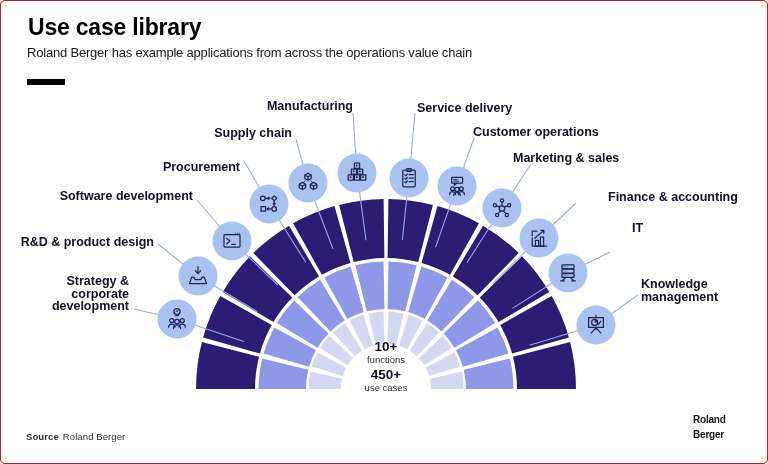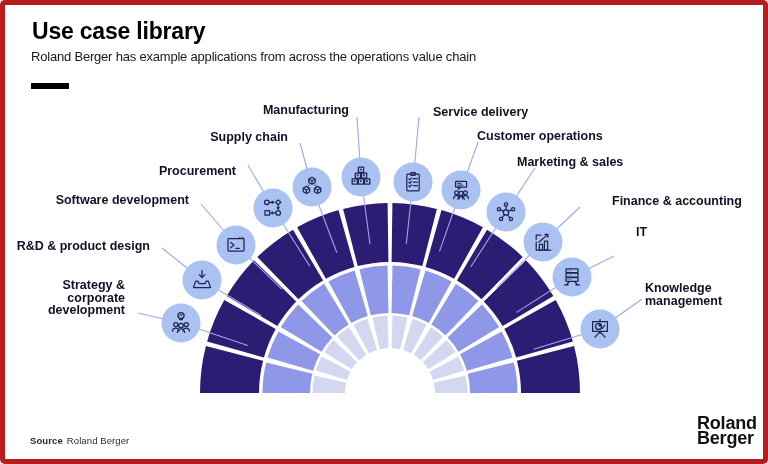--- a/index.html
+++ b/index.html
@@ -1,18 +1,18 @@
 <!DOCTYPE html>
 <html><head>
 <meta charset="utf-8">
 <style>
   html,body{margin:0;padding:0;background:#e9e9e9;}
   .slide{
     position:relative;width:768px;height:464px;box-sizing:border-box;
-    background:#ffffff;border:5px solid #b91c1c;border-radius:5px;overflow:hidden;
+    background:#ffffff;border:1px solid #b91c1c;border-radius:5px;overflow:hidden;
     font-family:"Liberation Sans",sans-serif;
   }
   .title{
     position:absolute;left:27px;top:13px;margin:0;
     font-size:23px;font-weight:700;color:#000;letter-spacing:-0.2px;
   }
   .subtitle{
     position:absolute;left:26px;top:44px;margin:0;
     font-size:13px;font-weight:400;color:#191919;letter-spacing:-0.2px;white-space:nowrap;
   }
@@ -26,21 +26,21 @@
   .center-text{
     position:absolute;left:335px;top:339px;width:100px;text-align:center;color:#0c0c1e;
   }
   .center-text .cv{font-size:13.5px;font-weight:700;line-height:14px;}
   .center-text .cl{font-size:9.5px;font-weight:400;color:#2b2b3a;line-height:11px;margin-bottom:3px;}
   .source{
     position:absolute;left:25px;top:430px;font-size:9.5px;color:#2a2a2a;letter-spacing:0.1px;
   }
   .source b{font-weight:700;margin-right:4px;}
   .logo{
-    position:absolute;left:692px;top:411px;font-size:18px;font-weight:700;color:#111;
+    position:absolute;left:692px;top:411px;font-size:10px;font-weight:700;color:#111;
     line-height:15px;white-space:pre-line;letter-spacing:-0.2px;
   }
 </style>
 </head>
 <body>
 
 <div class="slide">
   <h1 class="title">Use case library</h1>
   <p class="subtitle">Roland Berger has example applications from across the operations value chain</p>
   <div class="dash"></div>
@@ -245,27 +245,33 @@
 
   <div id="labels">
       <div class="fn-label right" style="right: 638px; top: 274px;">Strategy &amp;
 corporate
 development</div>
       <div class="fn-label right" style="right: 613px; top: 235px;">R&amp;D &amp; product design</div>
       <div class="fn-label right" style="right: 574px; top: 189px;">Software development</div>
       <div class="fn-label right" style="right: 527px; top: 160px;">Procurement</div>
       <div class="fn-label right" style="right: 475px; top: 126px;">Supply chain</div>
       <div class="fn-label right" style="right: 414px; top: 99px;">Manufacturing</div>
-      <div class="fn-label" style="left: 416px; top: 101px; margin-left: 12px;">Service delivery</div>
+      <div class="fn-label" style="left: 416px; top: 101px;">Service delivery</div>
       <div class="fn-label" style="left: 472px; top: 125px;">Customer operations</div>
       <div class="fn-label" style="left: 512px; top: 151px;">Marketing &amp; sales</div>
       <div class="fn-label" style="left: 607px; top: 190px;">Finance &amp; accounting</div>
       <div class="fn-label" style="left: 611px; top: 221px; padding-left: 20px;">IT</div>
       <div class="fn-label" style="left: 640px; top: 277px;">Knowledge
 management</div>
     </div>
 
+  <div class="center-text">
+    <div class="cv">10+</div>
+    <div class="cl">functions</div>
+    <div class="cv">450+</div>
+    <div class="cl">use cases</div>
+  </div>
 
   <div class="source"><b>Source</b><span>Roland Berger</span></div>
 
   <div class="logo">Roland
 Berger</div>
 </div>
 
 </body></html>

